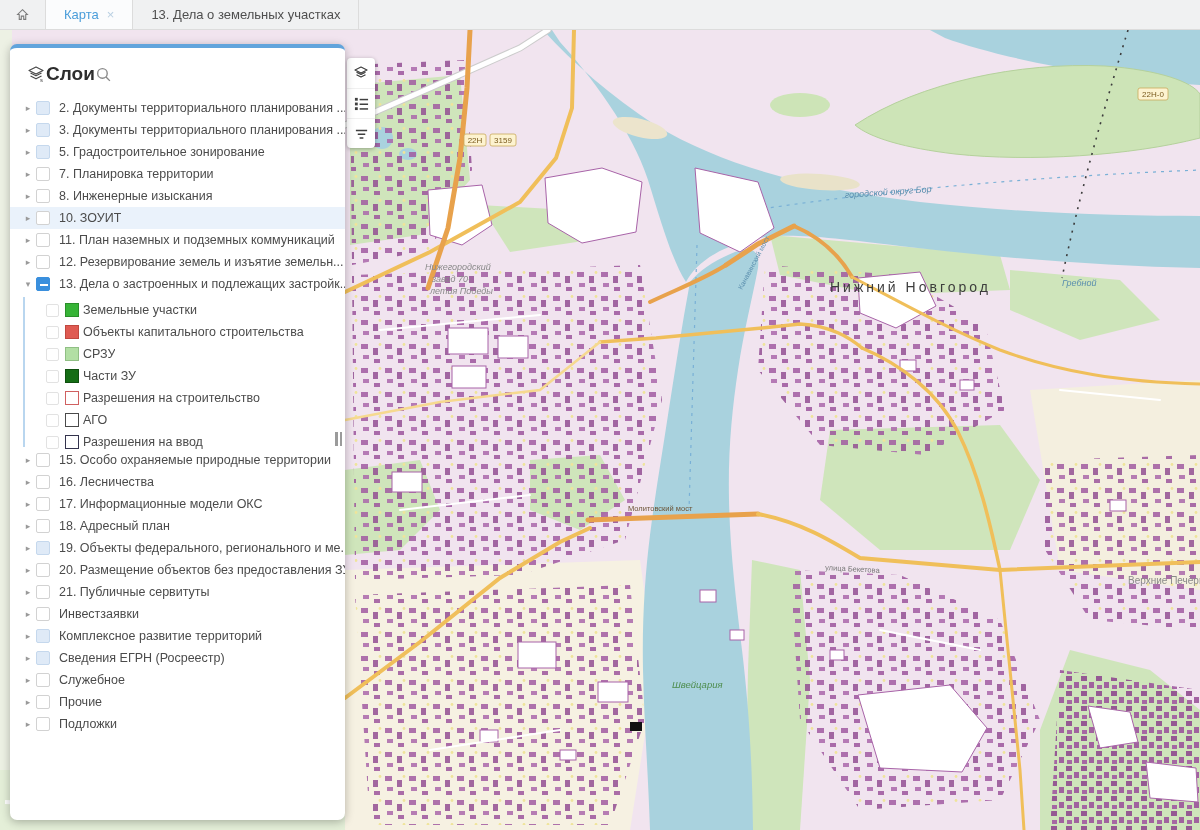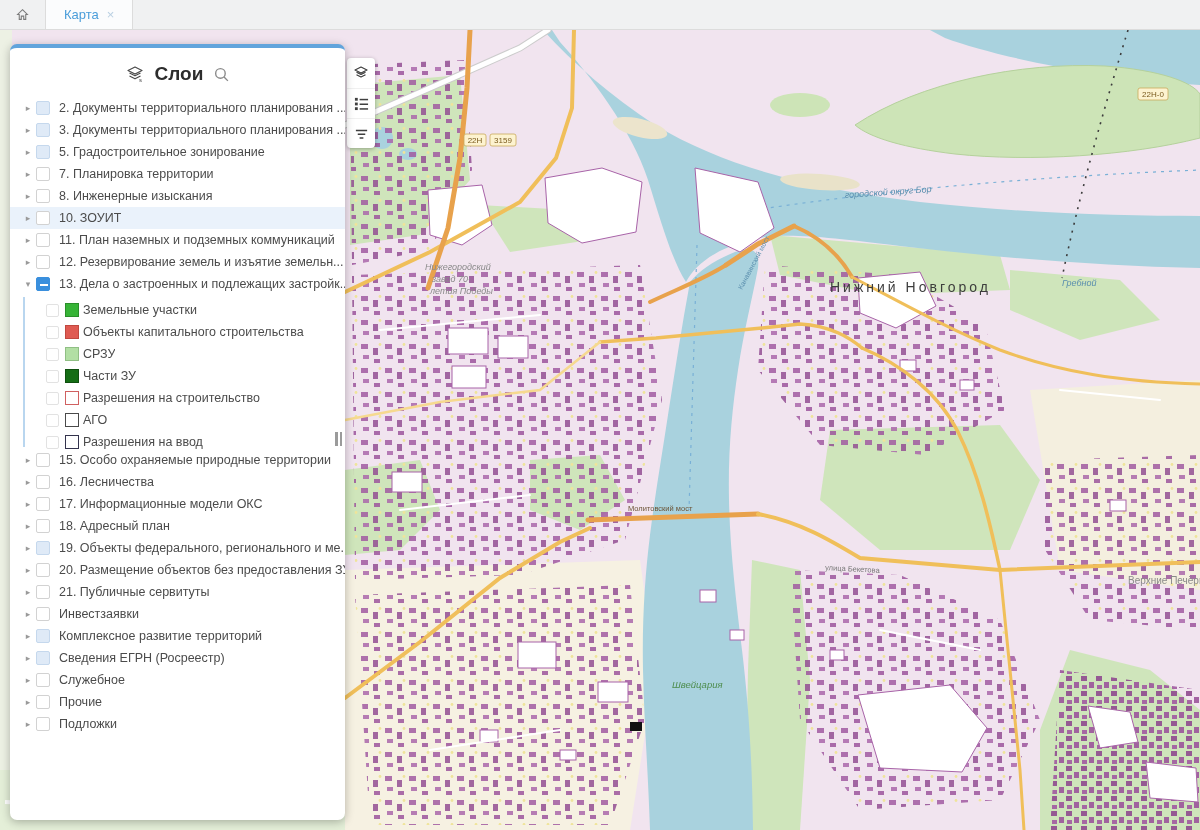--- a/index.html
+++ b/index.html
@@ -24,21 +24,21 @@
   .tools { position:absolute; left:347px; top:58px; width:28px; background:#fff; border-radius:4px;
            box-shadow:0 1px 4px rgba(0,0,0,.3); z-index:20; overflow:hidden; }
   .tool-btn { width:28px; height:30px; display:flex; align-items:center; justify-content:center;
               cursor:pointer; color:#3f3f3f; }
   .tool-btn + .tool-btn { border-top:1px solid #f0f0f0; }
 
   
   .panel { position:absolute; left:10px; top:44px; width:335px; height:776px; background:#fff;
            border-radius:7px; border-top:4px solid #61a4dc; box-shadow:0 2px 10px rgba(0,0,0,.28);
            z-index:25; overflow:hidden; }
-  .panel-header { display:flex; align-items:center; gap:10px; padding:15px 16px 10px 16px;justify-content:center; }
+  .panel-header { display:flex; align-items:center; padding:15px 16px 10px 16px; }
   .panel-title { font-size:19px; font-weight:bold; color:#2d2d2d; }
   .tree { padding:2px 0 0 0; }
   .row { display:flex; align-items:center; height:22px; padding-left:10px; cursor:pointer; }
   .row.hl { background:#eaf2fb; }
   .caret { width:16px; font-size:9px; color:#9a9a9a; text-align:center; flex:0 0 16px; }
   .cb { flex:0 0 14px; width:14px; height:14px; border:1px solid #d2d2d2; border-radius:2px;
         background:#fff; margin-right:9px; position:relative; }
   .cb.tint { background:#dfeaf7; border-color:#c5d8ed; }
   .cb.ind  { background:#3a8fdd; border-color:#3a8fdd; }
   .cb.ind::after { content:""; position:absolute; left:2.5px; top:5.5px; width:8px; height:2px; background:#fff; }
@@ -209,20 +209,23 @@
   <div class="tabbar">
     <div class="home-btn">
       <svg width="13" height="13" viewBox="0 0 16 16">
         <path d="M8 2 L14 8 L12 8 L12 14 L9.5 14 L9.5 10 L6.5 10 L6.5 14 L4 14 L4 8 L2 8 Z" fill="none" stroke="#7a7a7a" stroke-width="1.3"></path>
       </svg>
     </div>
     <div class="tab active">
       <span>Карта</span>
       <span class="close">×</span>
     </div>
+    <div class="tab">
+      <span>13. Дела о земельных участках</span>
+    </div>
   </div>
 
   <div class="tools">
     <div class="tool-btn">
       <svg width="16" height="16" viewBox="0 0 16 16">
         <path d="M8 2 L14 5 L8 8 L2 5 Z M3.5 7.2 L8 9.5 L12.5 7.2 M3.5 9.7 L8 12 L12.5 9.7" fill="none" stroke="#3f3f3f" stroke-width="1.2" stroke-linejoin="round"></path>
       </svg>
     </div>
     <div class="tool-btn">
       <svg width="15" height="15" viewBox="0 0 16 16">

